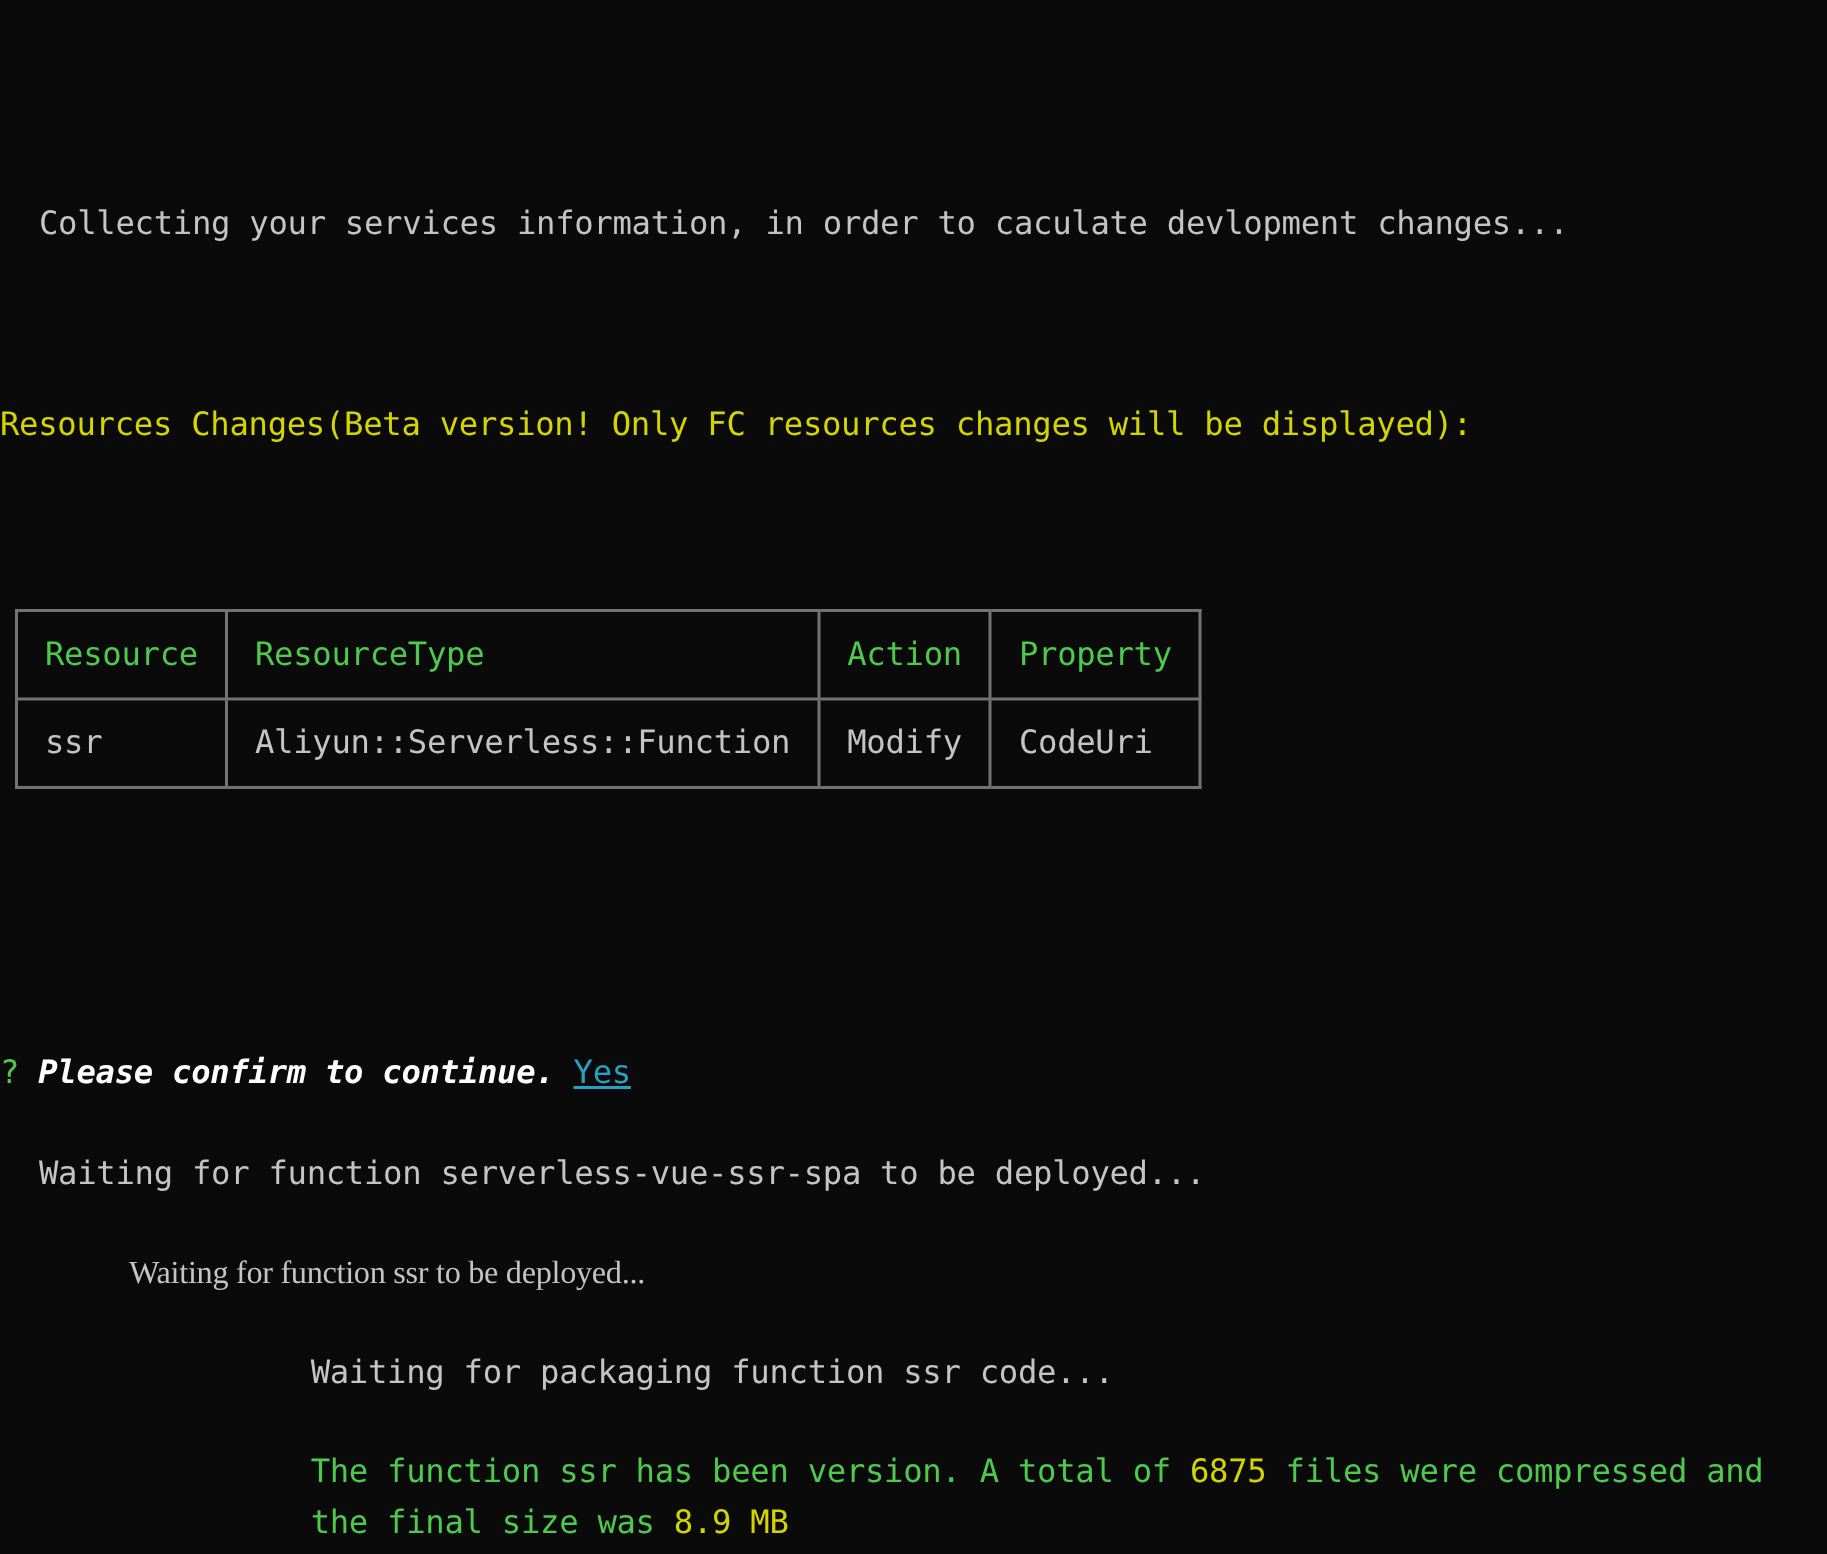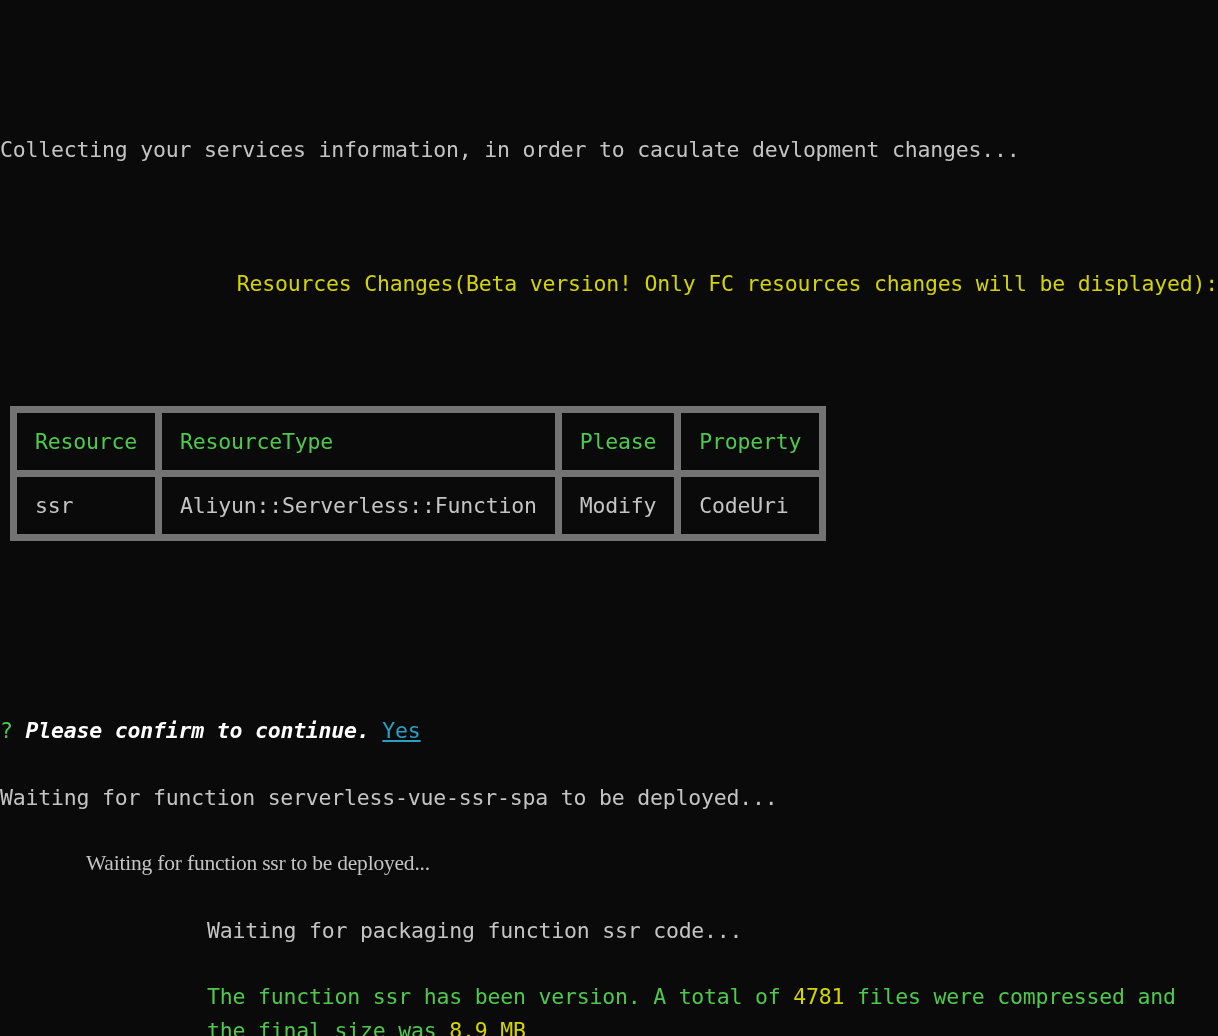--- a/index.html
+++ b/index.html
@@ -6,31 +6,31 @@
     body {
       background: #0a0a0a;
       color: #c4c4c4;
       font-family: 'Menlo', 'Monaco', 'Consolas', monospace;
       font-size: 21.5px;
       line-height: 1.55;
       padding: 0;
       white-space: pre-wrap;
       letter-spacing: -0.2px;
     }
-    .yellow { color: #d4d400; text-align: right; }
+    .yellow { color: #d4d400; }
     .green { color: #4ec94e; }
     .cyan { color: #28a0c4; text-decoration: underline; }
-    .grey { color: #c4c4c4; }
+    .grey { color: #c4c4c4; padding-left: 26px; }
     .bold { font-weight: bold; color: #ffffff; font-style: italic; }
     table {
       border-collapse: collapse;
       margin: 6px 10px;
     }
     th, td {
-      border: 7px solid #737373;
+      border: 2px solid #737373;
       padding: 12px 18px;
       text-align: left;
       font-weight: normal;
     }
     th { color: #4ec94e; }
     td { color: #c4c4c4; margin-left: 13px; }
     .line { display: block; }
     .indent1 { padding-left: 8ch; font-family: Liberation Serif, serif; }
     .indent2 { padding-left: 16ch; }
   </style>
@@ -40,37 +40,37 @@
 
 
 <span class="line grey">Collecting your services information, in order to caculate devlopment changes...</span>
 <span class="line"> </span>
 <span class="line yellow">Resources Changes(Beta version! Only FC resources changes will be displayed):</span>
 <span class="line"> </span>
 <table>
   <tbody><tr>
     <th>Resource</th>
     <th>ResourceType</th>
-    <th>Please</th>
+    <th>Action</th>
     <th>Property</th>
   </tr>
   <tr>
     <td>ssr</td>
     <td>Aliyun::Serverless::Function</td>
     <td>Modify</td>
     <td>CodeUri</td>
   </tr>
 </tbody></table>
 <span class="line"> </span>
 <span class="line"> </span>
 <span class="line"><span class="green">?</span> <span class="bold">Please confirm to continue.</span> <span class="cyan">Yes</span></span>
 <span class="line grey">Waiting for function serverless-vue-ssr-spa to be deployed...</span>
 <span class="line grey indent1">Waiting for function ssr to be deployed...</span>
 <span class="line grey indent2">Waiting for packaging function ssr code...</span>
-<span class="line indent2"><span class="green">The function ssr has been version. A total of </span><span class="yellow">4781</span><span class="green"> files were compressed and the final size was </span><span class="yellow">8.9 MB</span></span>
+<span class="line indent2"><span class="green">The function ssr has been version. A total of </span><span class="yellow">6875</span><span class="green"> files were compressed and the final size was </span><span class="yellow">8.9 MB</span></span>
 
 
 
 
 
 
 
 
 
 

